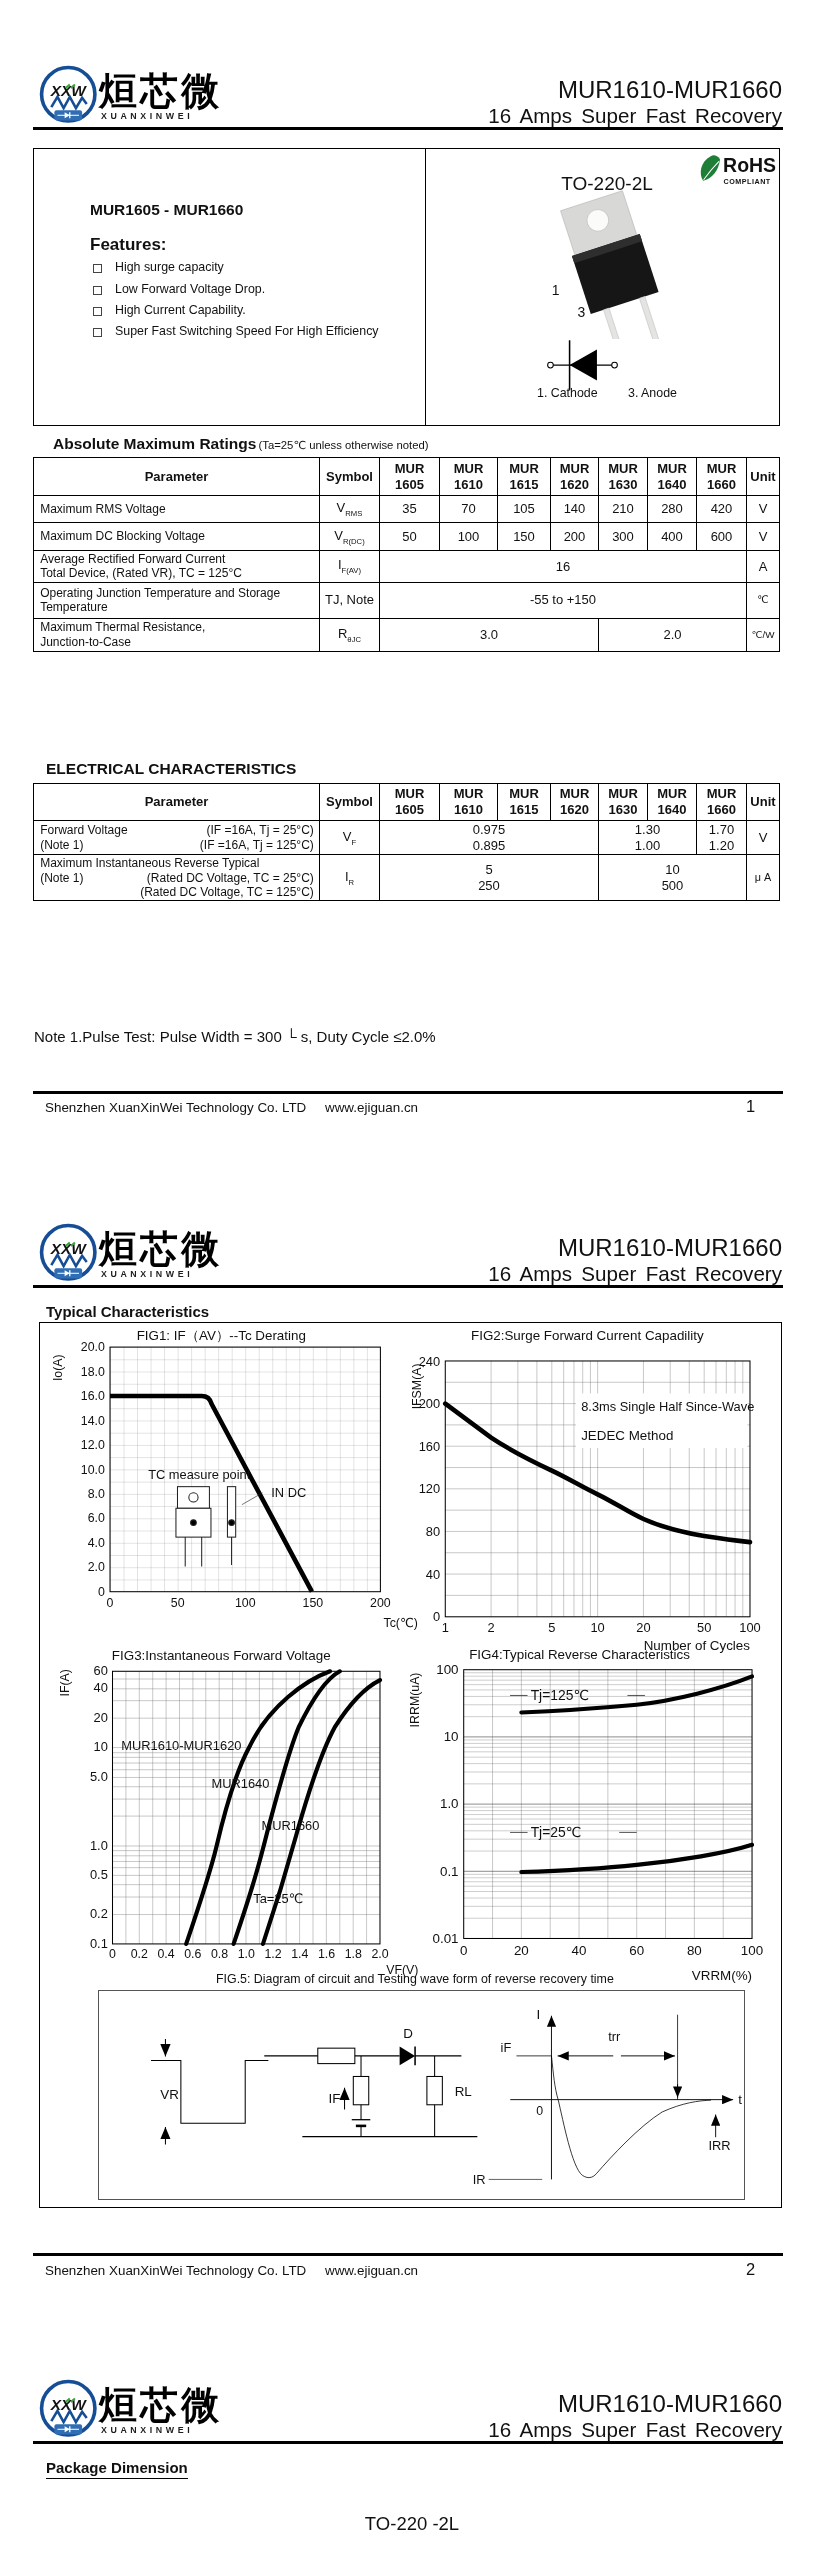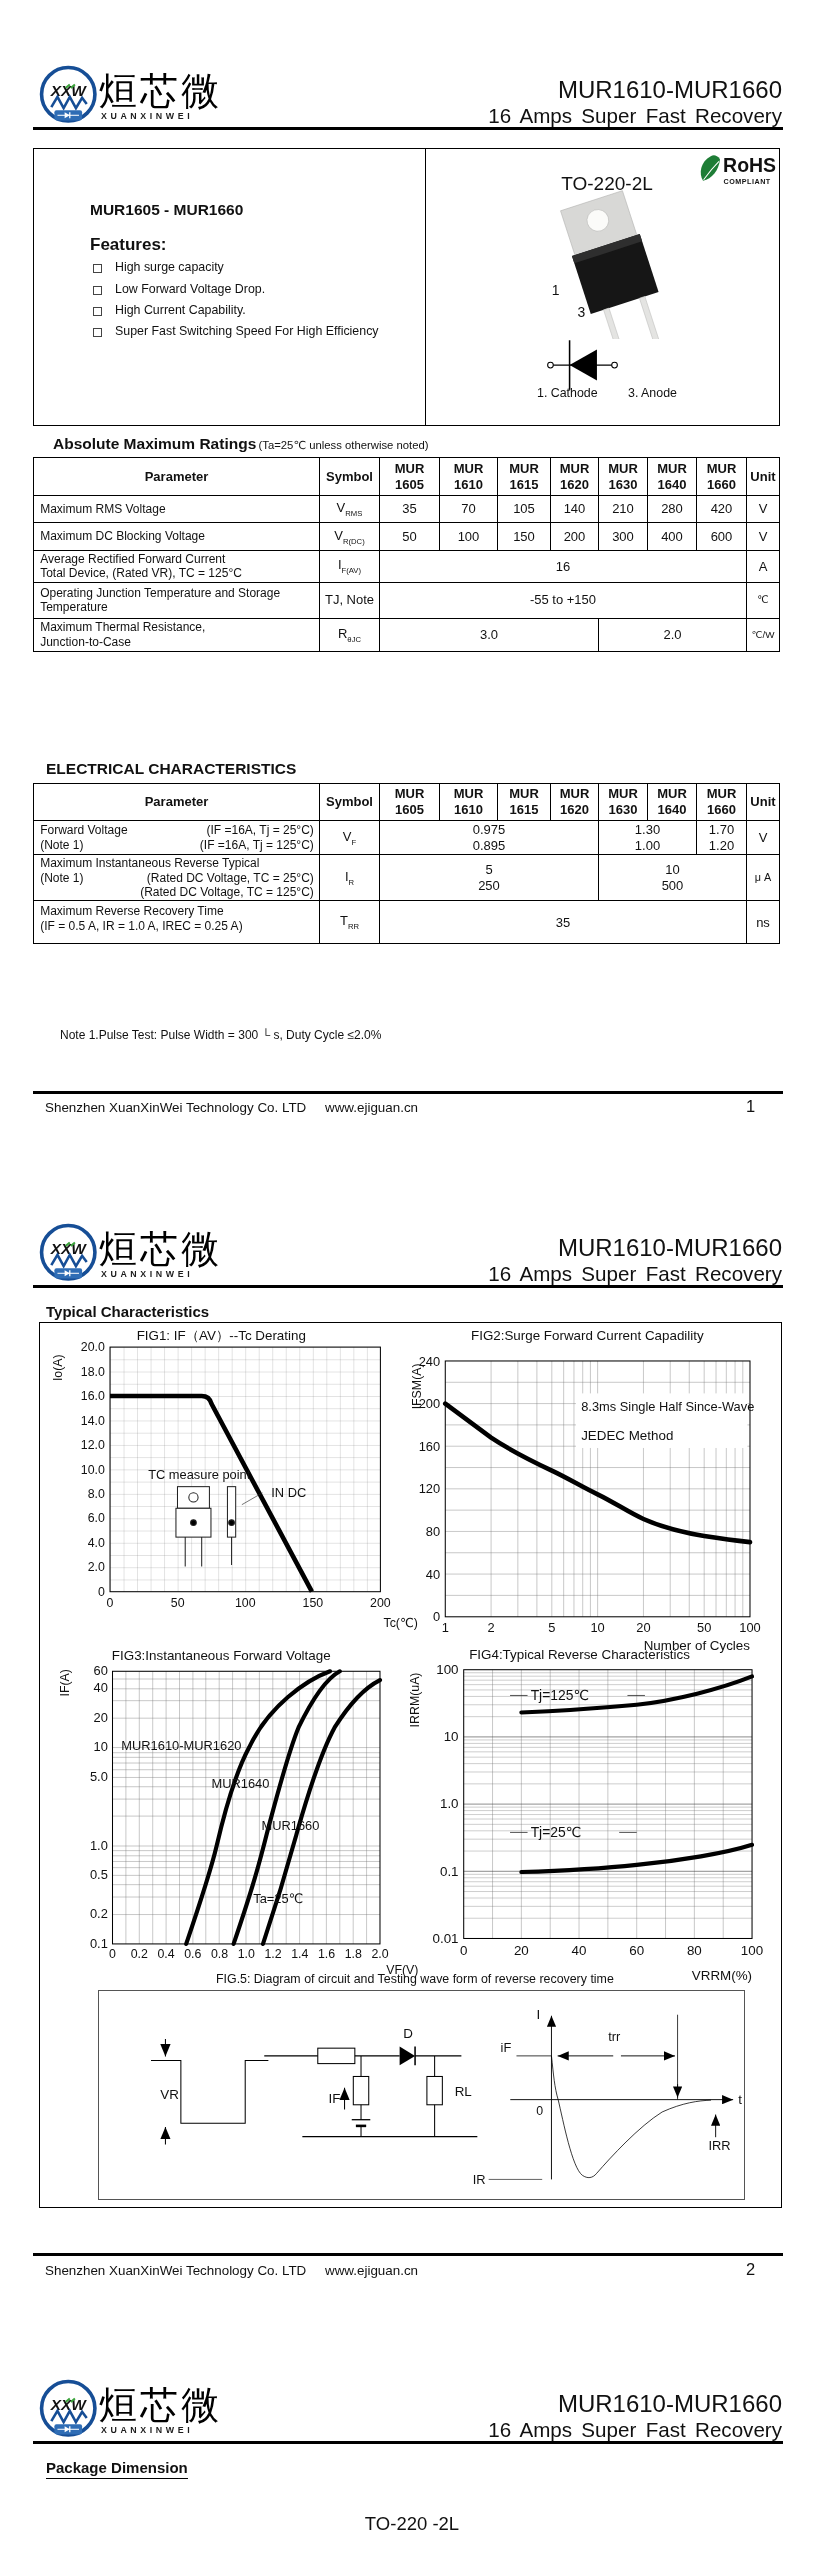--- a/index.html
+++ b/index.html
@@ -3,21 +3,21 @@
 <meta charset="utf-8">
 <style>
   html,body{margin:0;padding:0;background:#fff}
   .doc{position:relative;width:818px;height:3470px;background:#fff;color:#111;
        font-family:"Liberation Sans","DejaVu Sans",sans-serif;overflow:hidden}
   .doc *{box-sizing:border-box}
   .a{position:absolute;white-space:nowrap}
   .b{font-weight:bold}
   .c{text-align:center}
   .rule{position:absolute;left:33px;width:750px;height:2.6px;background:#000}
-  .cn{font-weight:400;font-size:38px;letter-spacing:3.1px;color:#000}
+  .cn{font-weight:700;font-size:38px;letter-spacing:3.1px;color:#000}
   .en{font-size:8.8px;letter-spacing:3.6px;font-weight:600;color:#1c1c1c}
   .h1{font-size:24px}
   .h2{font-size:20.6px;word-spacing:3.6px}
   .chk{position:absolute;width:8.8px;height:8.8px;border:1px solid #444;background:#fff}
   .dt{position:absolute;border-collapse:collapse;table-layout:fixed;background:#fff;border:1.5px solid #000}
   .dt td{border:1px solid #000;font-size:13px;text-align:center;vertical-align:middle;
          padding:1px 2.1px;color:#111;line-height:1.2}
   .dt td.pl{text-align:left;padding-left:6.2px;font-size:12px}
   .dt sub{font-size:7.7px}
   .fr{display:flex;justify-content:space-between;padding-right:3.1px}
@@ -292,33 +292,24 @@
       <td colspan="4">
             <div>5</div>
             <div>250</div>
           </td>
       <td colspan="3">
             <div>10</div>
             <div>500</div>
           </td>
       <td style="font-size:10.8px">μ A</td>
     </tr>
-    <tr style="height:43px">
-      <td class="pl" style="vertical-align:top;padding-top:3.1px">
-        <div>Maximum Reverse Recovery Time</div>
-        <div>(IF = 0.5 A, IR = 1.0 A, IREC = 0.25 A)</div>
-      </td>
-      <td><span>T</span><sub>RR</sub></td>
-      <td colspan="7">35</td>
-      <td>ns</td>
-    </tr>
   </tbody>
     </table>
 
-  <div class="a" style="left:60px;top:1028px;font-size:12px">Note 1.Pulse Test: Pulse Width = 300 └ s, Duty Cycle ≤2.0%</div>
+  <div class="a" style="left:34px;top:1028px;font-size:15px">Note 1.Pulse Test: Pulse Width = 300 └ s, Duty Cycle ≤2.0%</div>
 
   <div class="rule" style="top:1091px"></div>
   <div class="a" style="left:45px;top:1100px;font-size:13.4px">Shenzhen XuanXinWei Technology Co. LTD</div>
   <div class="a" style="left:325px;top:1100px;font-size:13.4px">www.ejiguan.cn</div>
   <div class="a" style="left:746px;top:1097px;font-size:16.5px">1</div>
 
   <svg class="a" style="left:39px;top:1223px" width="59" height="59" viewBox="0 0 115 115">
     <circle cx="57" cy="57" r="52" fill="#fff" stroke="#164e96" stroke-width="7"></circle>
     <text x="57" y="60" text-anchor="middle" font-size="30" font-weight="bold" font-style="italic" fill="#164e96">XXW</text>
     <polyline points="24,82 36,62 48,84 60,62 72,84 84,64 93,76" stroke="#164e96" stroke-width="5" fill="none"></polyline>

